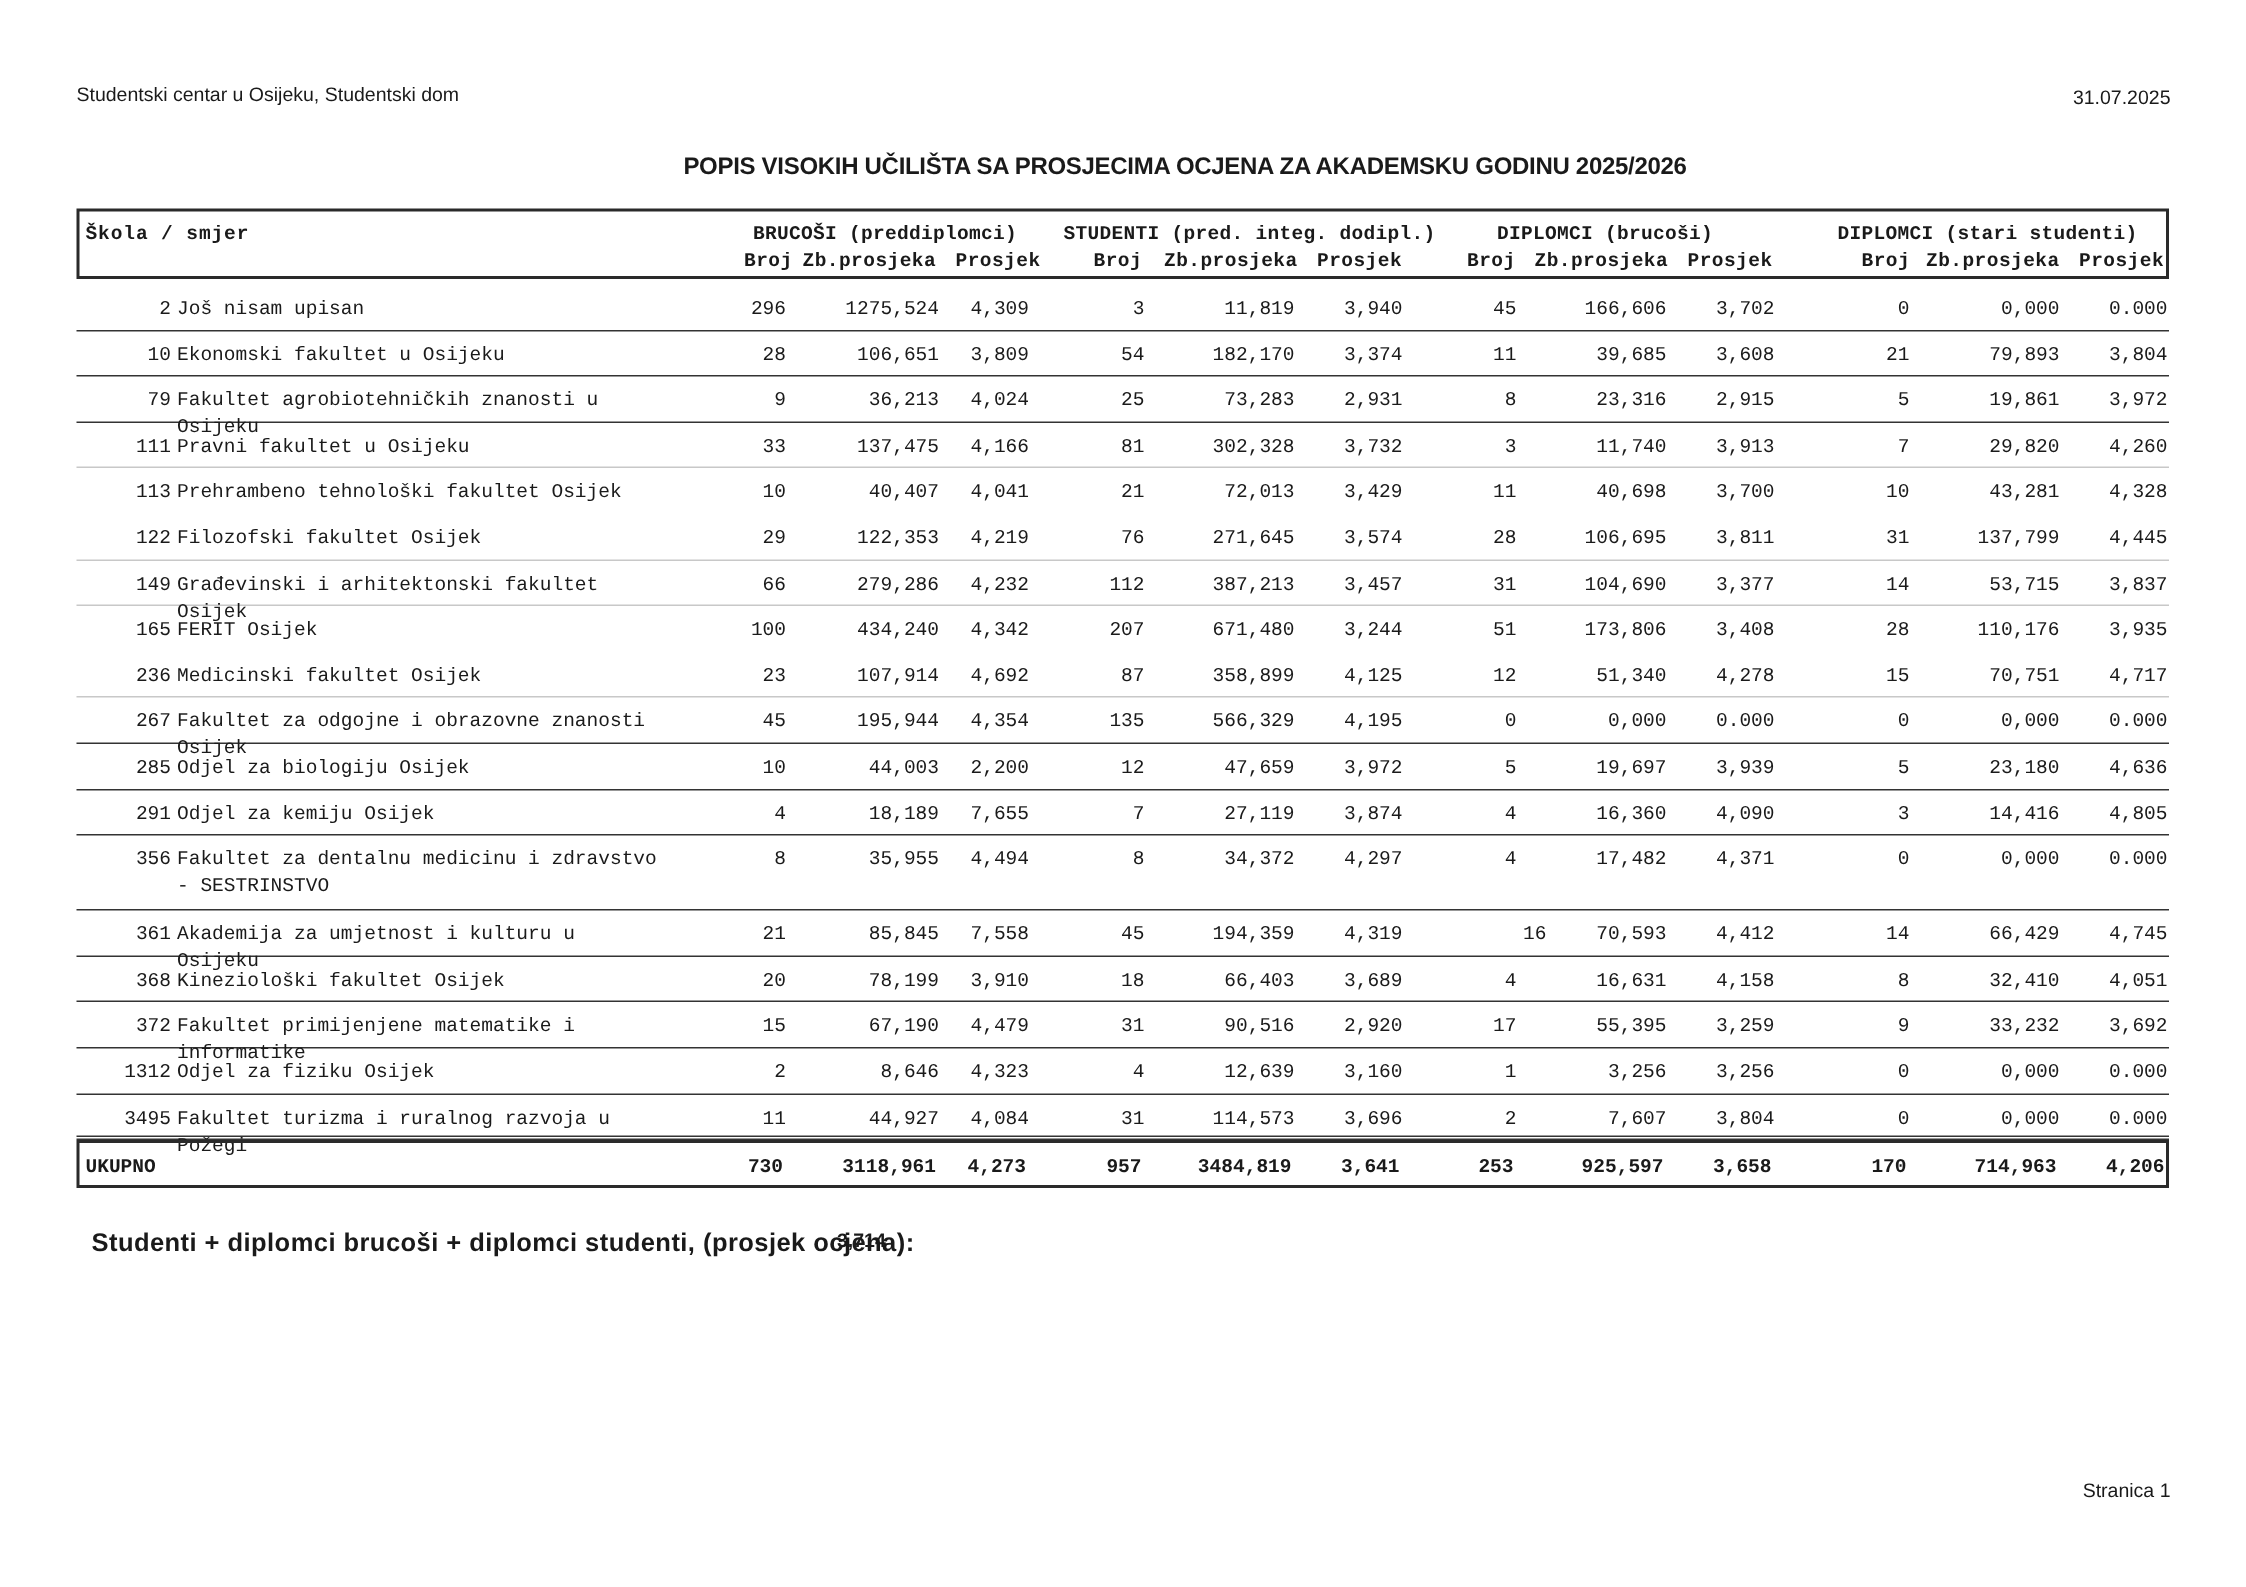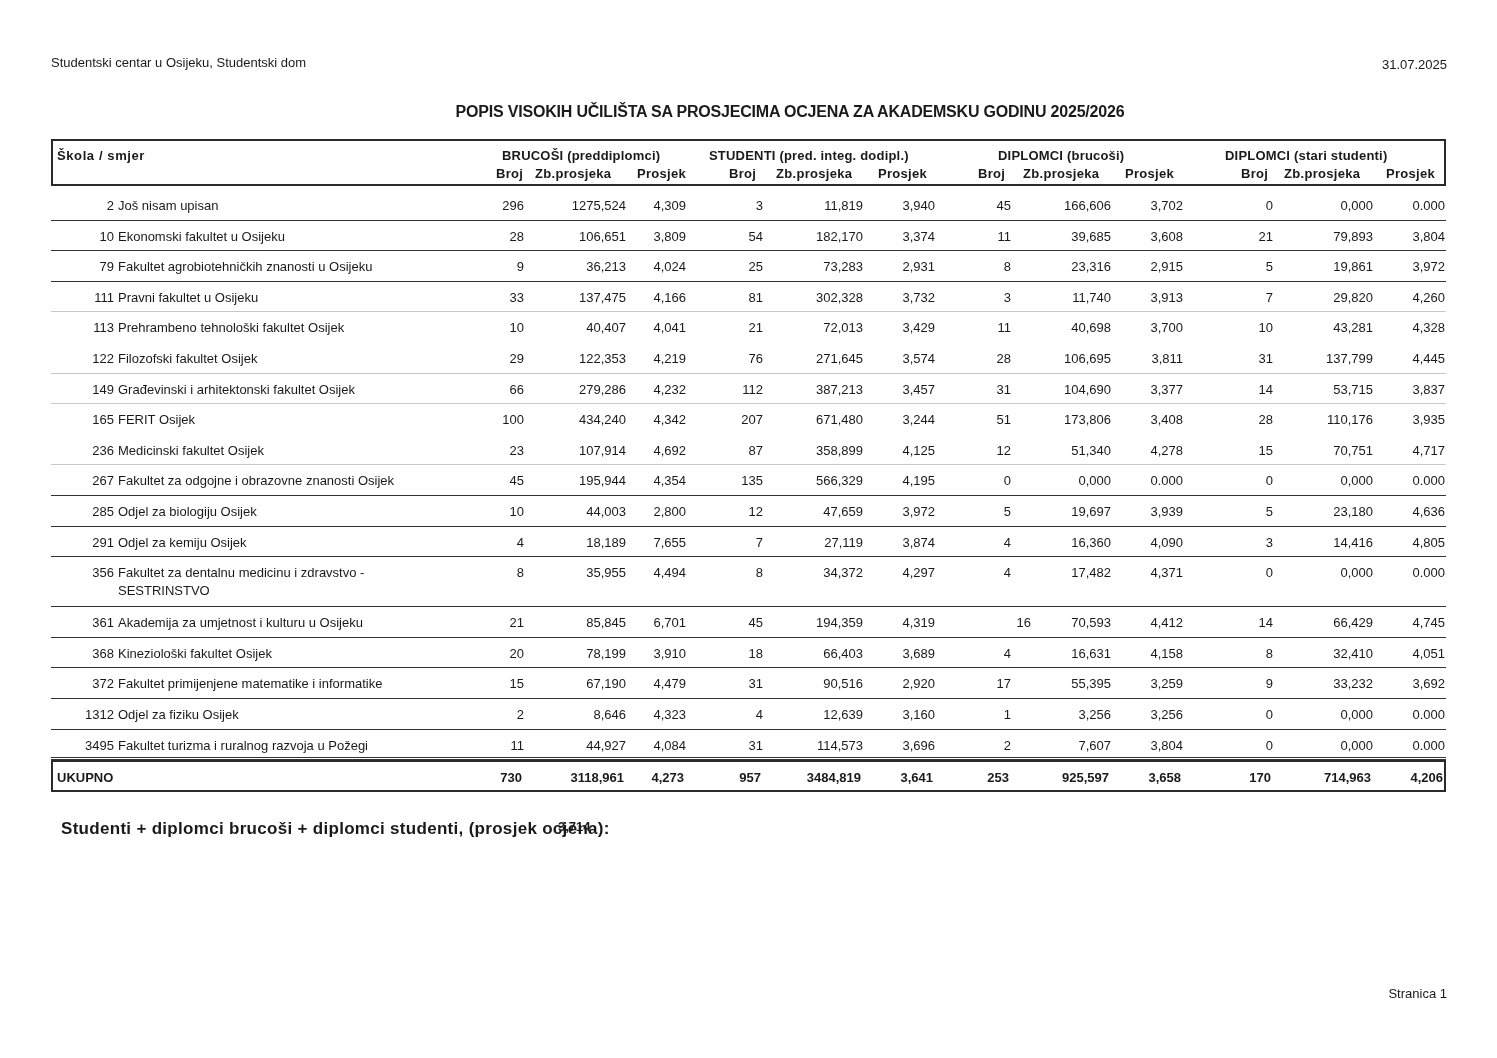--- a/index.html
+++ b/index.html
@@ -35,20 +35,21 @@
       text-align: center;
       font-size: 16px;
       font-weight: bold;
       letter-spacing: -0.2px;
     }
     .table-wrap {
       position: absolute;
       left: 51px;
       top: 139px;
       width: 1395px;
+      font-family: Liberation Mono, monospace;
     }
     .thead {
       position: relative;
       height: 47px;
       border: 2px solid #2a2a2a;
       box-sizing: border-box;
       font-weight: bold;
       font-size: 13px;
     }
     .thead .school-h {
@@ -327,21 +328,21 @@
         <span class="cell num" style="right: 263px;">0.000</span>
         <span class="cell num" style="right: 173px;">0</span>
         <span class="cell num" style="right: 73px;">0,000</span>
         <span class="cell num" style="right: 1px;">0.000</span>
       </div>
       <div class="row sep-dark">
         <span class="cell code" style="left: 23px; text-align: right;">285</span>
         <span class="cell name">Odjel za biologiju Osijek</span>
         <span class="cell num" style="right: 922px;">10</span>
         <span class="cell num" style="right: 820px;">44,003</span>
-        <span class="cell num" style="right: 760px;">2,800</span>
+        <span class="cell num" style="right: 760px;">2,200</span>
         <span class="cell num" style="right: 683px;">12</span>
         <span class="cell num" style="right: 583px;">47,659</span>
         <span class="cell num" style="right: 511px;">3,972</span>
         <span class="cell num" style="right: 435px;">5</span>
         <span class="cell num" style="right: 335px;">19,697</span>
         <span class="cell num" style="right: 263px;">3,939</span>
         <span class="cell num" style="right: 173px;">5</span>
         <span class="cell num" style="right: 73px;">23,180</span>
         <span class="cell num" style="right: 1px;">4,636</span>
       </div>
@@ -375,21 +376,21 @@
         <span class="cell num" style="right: 263px;">4,371</span>
         <span class="cell num" style="right: 173px;">0</span>
         <span class="cell num" style="right: 73px;">0,000</span>
         <span class="cell num" style="right: 1px;">0.000</span>
       </div>
       <div class="row sep-dark">
         <span class="cell code" style="left: 23px;">361</span>
         <span class="cell name">Akademija za umjetnost i kulturu u Osijeku</span>
         <span class="cell num" style="right: 922px;">21</span>
         <span class="cell num" style="right: 820px;">85,845</span>
-        <span class="cell num" style="right: 760px;">6,701</span>
+        <span class="cell num" style="right: 760px;">7,558</span>
         <span class="cell num" style="right: 683px;">45</span>
         <span class="cell num" style="right: 583px;">194,359</span>
         <span class="cell num" style="right: 511px;">4,319</span>
         <span class="cell num" style="right: 415px; margin-left: 44px;">16</span>
         <span class="cell num" style="right: 335px;">70,593</span>
         <span class="cell num" style="right: 263px;">4,412</span>
         <span class="cell num" style="right: 173px;">14</span>
         <span class="cell num" style="right: 73px;">66,429</span>
         <span class="cell num" style="right: 1px;">4,745</span>
       </div>

